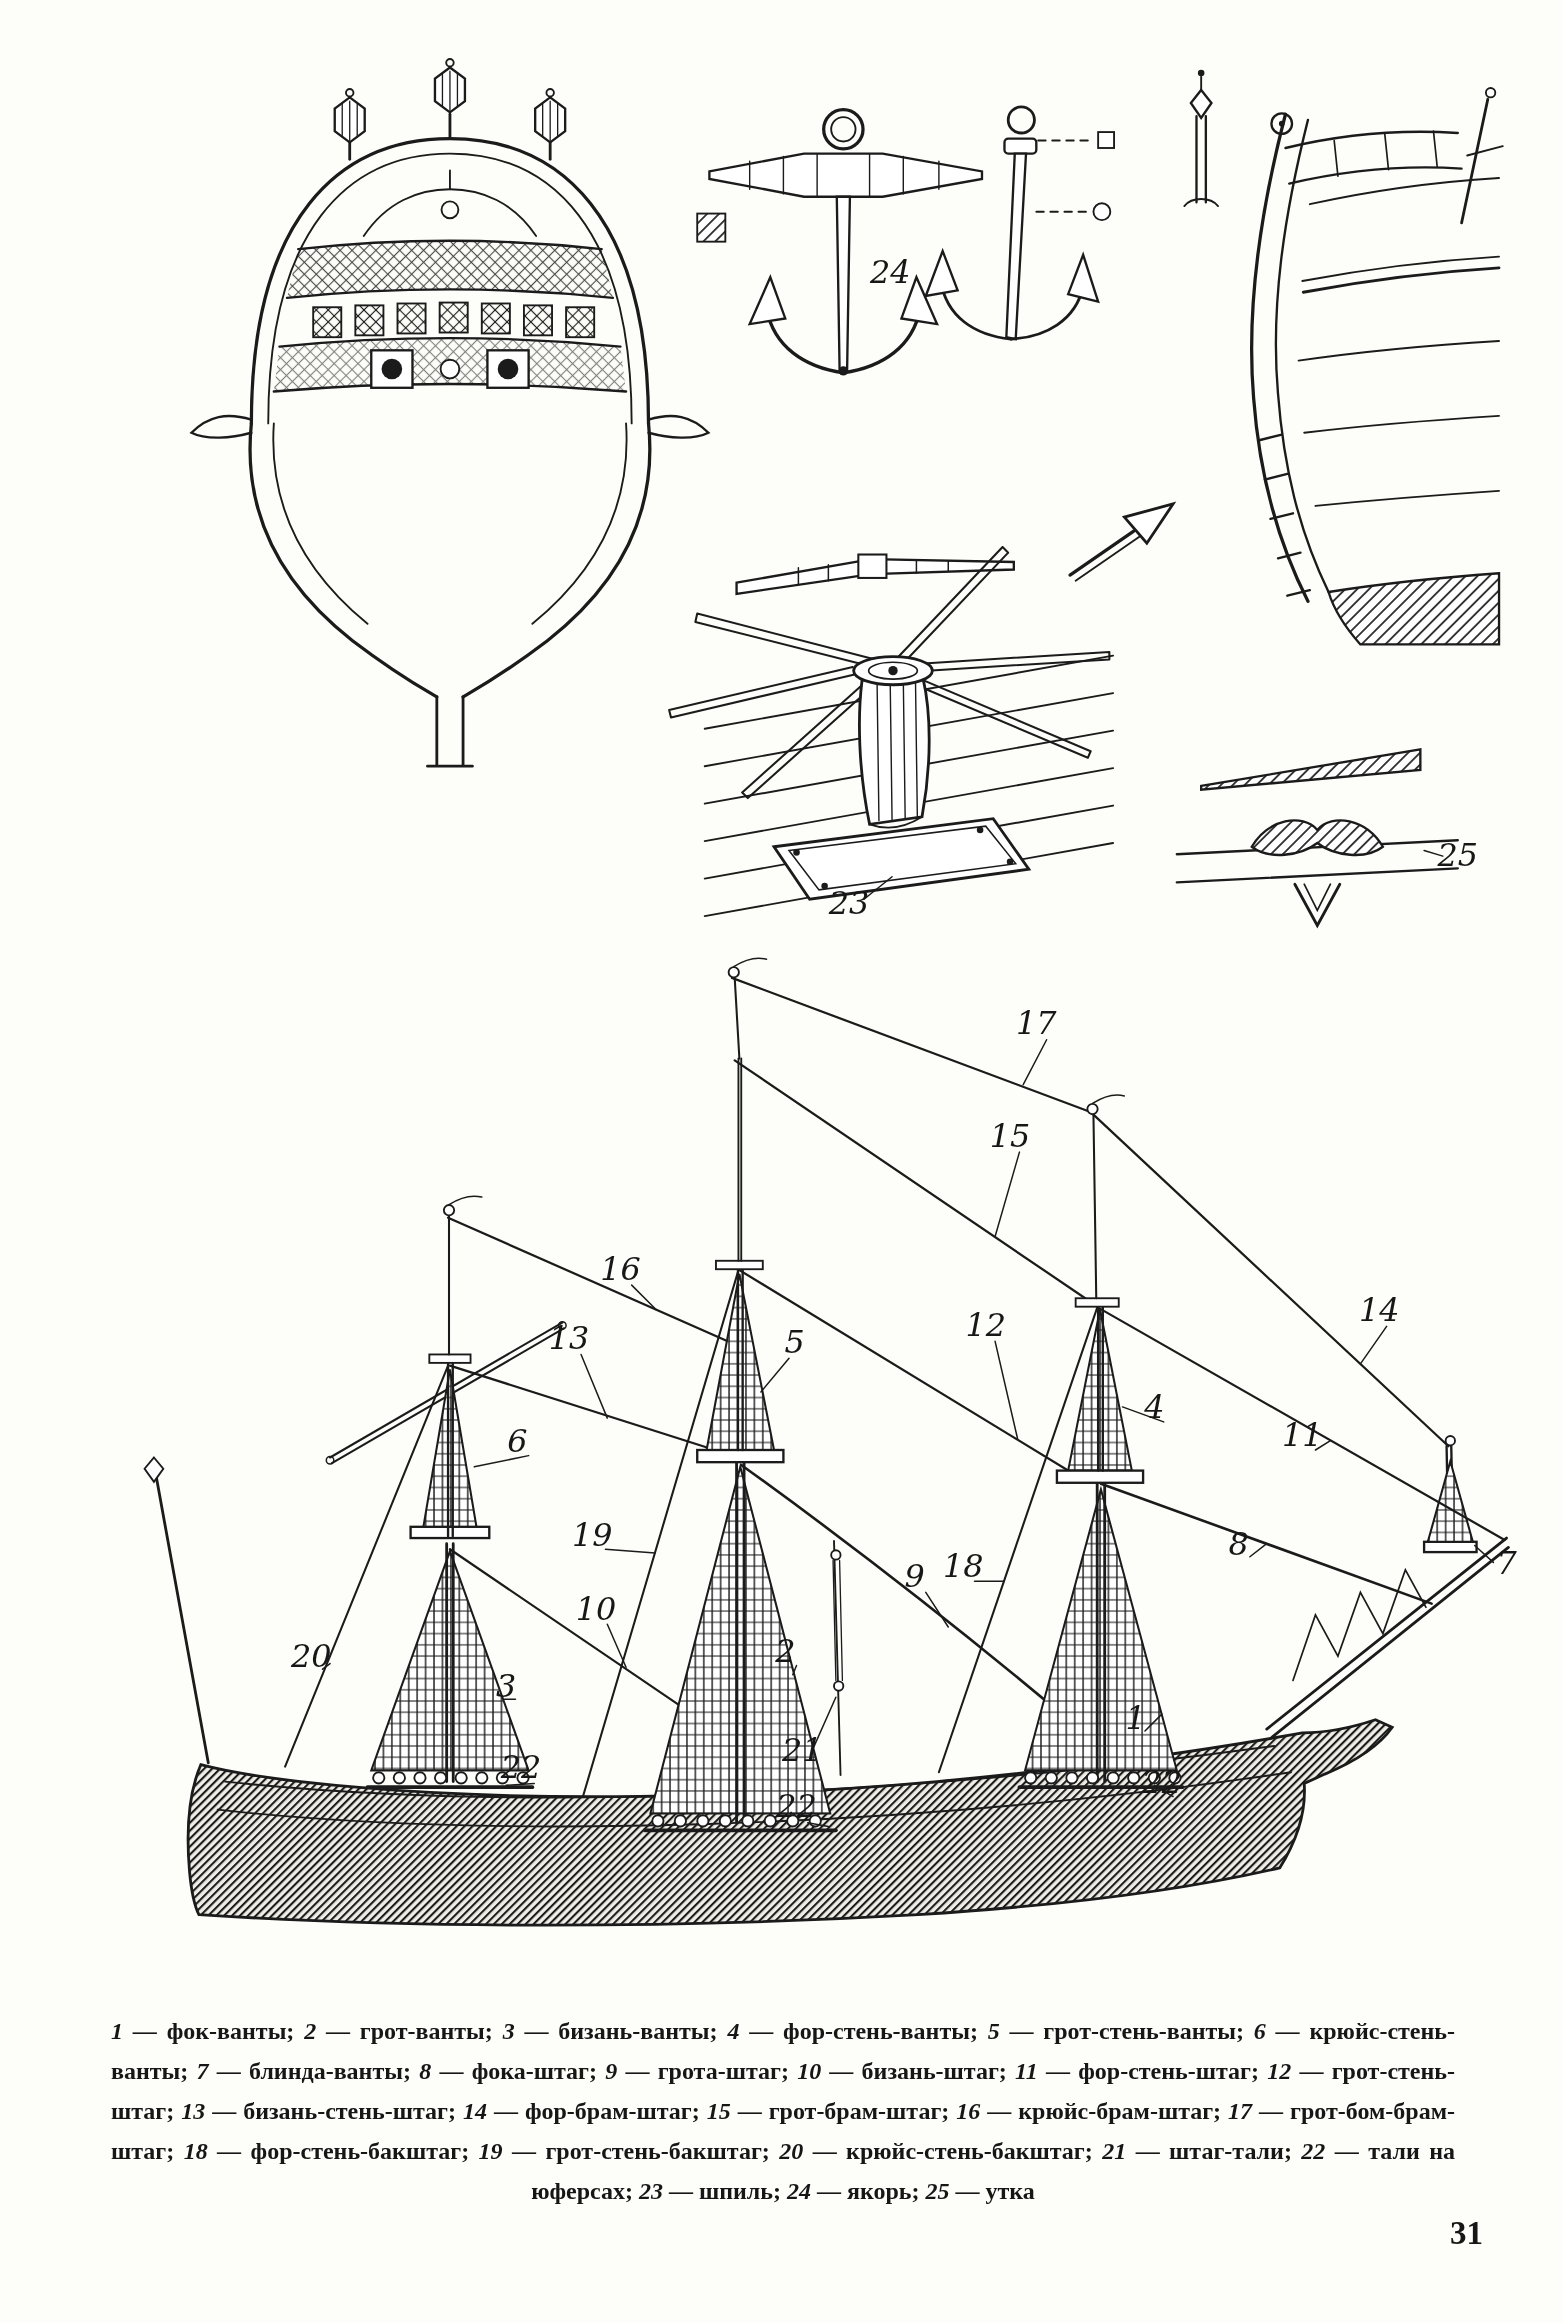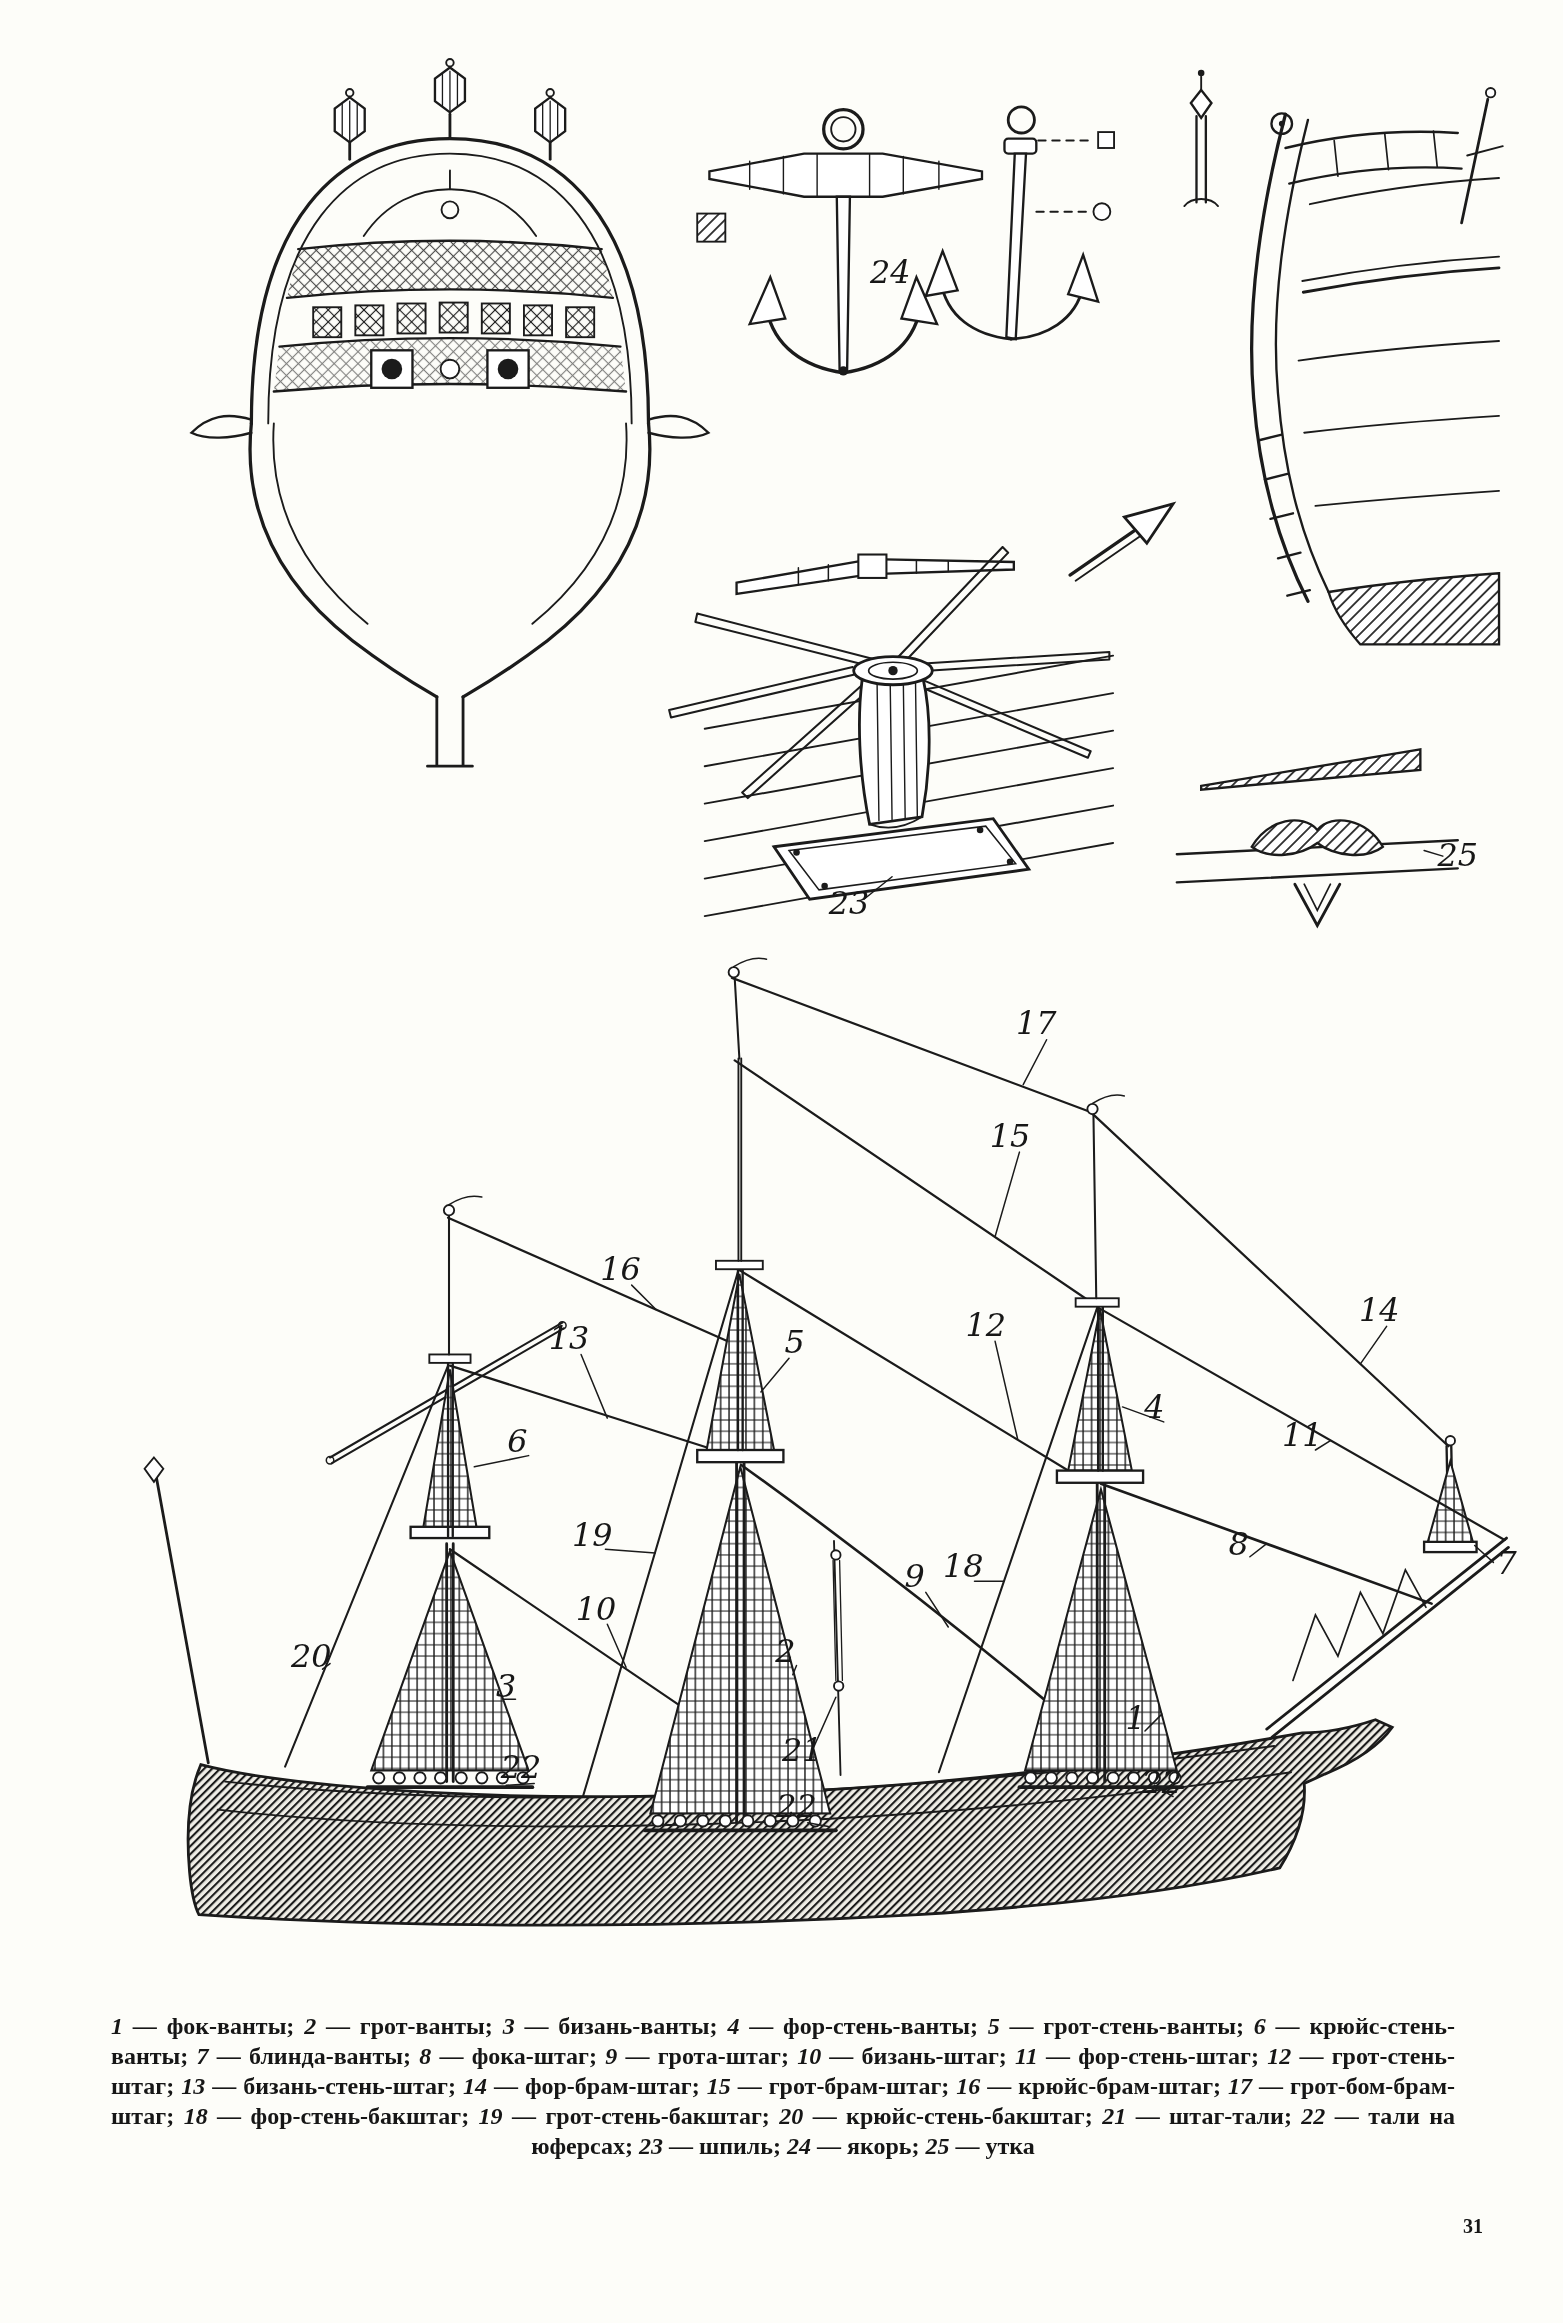--- a/index.html
+++ b/index.html
@@ -29,31 +29,31 @@
     font-size:30px;
     letter-spacing:0.3px;
   }
   .legend{
     position:absolute;
     top:2011px;
     left:111px;
     width:1344px;
     font-weight:700;
     font-size:24px;
-    line-height:30px;
+    line-height:40px;
     text-align:justify;
     text-align-last:center;
   }
   .legend .n{font-style:italic;}
   .pageno{
     position:absolute;
     top:2215px;
     right:81px;
     font-weight:700;
-    font-size:20px;
+    font-size:33px;
   }
 </style>
 </head>
 <body>
 
 <div class="page">
 
 <svg class="fig-svg" width="1564" height="1953" viewBox="0 0 1669 2085" xmlns="http://www.w3.org/2000/svg">
   <defs>
     <pattern id="hHull" patternUnits="userSpaceOnUse" width="6" height="6" patternTransform="rotate(45)">

